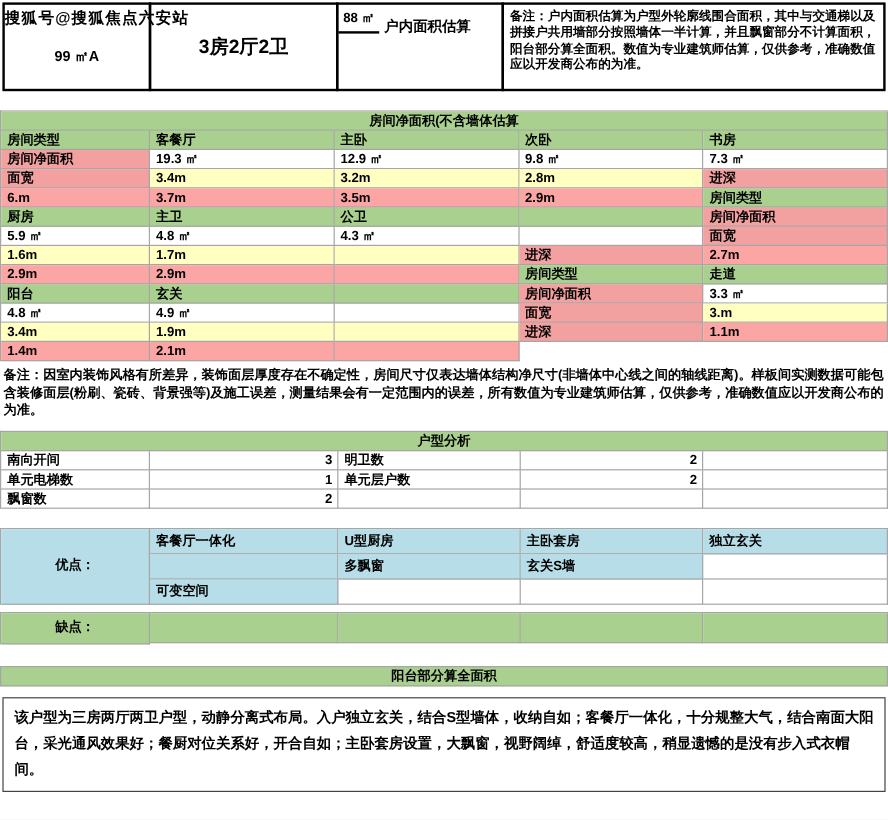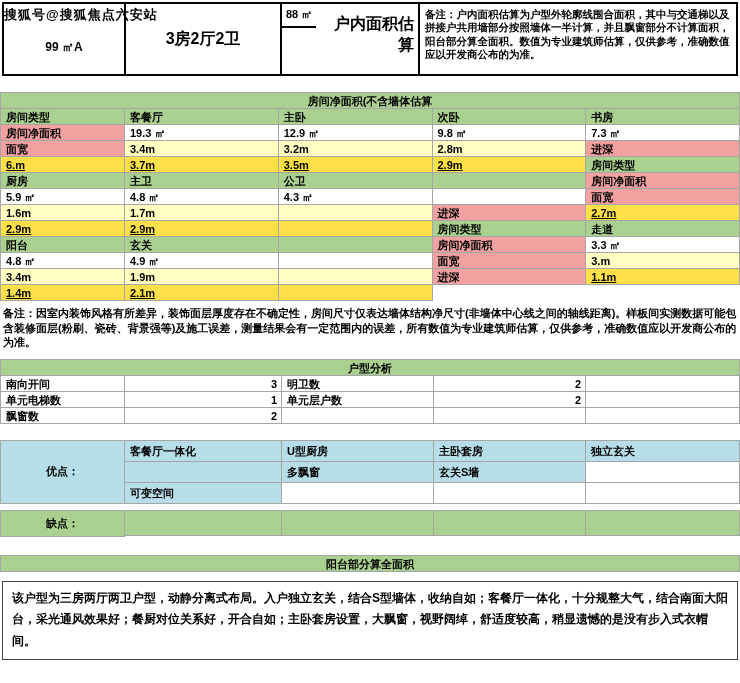--- a/index.html
+++ b/index.html
@@ -10,36 +10,36 @@
     margin:0 auto; overflow:hidden;
   }
   
   .hdr { display:flex; margin:2px 2px 0 2px; height:74px; }
   .hbox { border:2px solid #000; }
   .hbox + .hbox { margin-left:-2px; }
   .hA { width:124px; display:flex; align-items:flex-end; justify-content:center; font-weight:bold; font-size:12px; padding-bottom:18px; }
   .hB { width:158px; display:flex; align-items:center; justify-content:center; font-weight:bold; font-size:16px; }
   .hC { width:140px; display:flex; flex-direction:row; }
   .hC-top { height:24px; border-bottom:2px solid #000; font-size:11px; font-weight:bold; padding:3px 4px; }
-  .hC-bot { flex:1; font-weight:bold; font-size:16px; padding:10px 4px 0 4px;text-align:right; }
+  .hC-bot { flex:1; font-weight:bold; font-size:12px; padding:10px 4px 0 4px; }
   .hD { flex:1; font-size:10.5px; font-weight:bold; padding:4px 5px; line-height:1.28; }
   .watermark { position:absolute; top:6px; left:4px; font-size:13px; font-weight:bold; letter-spacing:1px; z-index:5; }
   
   .grid { display:grid; border-left:1px solid #a6a6a6; border-top:1px solid #a6a6a6; }
   .grid .c {
     border-right:1px solid #a6a6a6; border-bottom:1px solid #a6a6a6;
     height:16px; line-height:16px; font-size:11px; font-weight:bold;
     padding-left:5px; white-space:nowrap; overflow:hidden;
   }
   .room-grid { grid-template-columns:124px repeat(4,1fr); margin:16px 0 0 0; }
   .title-bar { grid-column:1 / -1; text-align:center; background:#a9d08e; padding-left:0 !important; }
   .bg-green  { background:#a9d08e; }
   .bg-plabel { background:#f2a0a0; }
   .bg-yellow { background:#ffffc2; }
-  .bg-pink   { background:#fde047;text-decoration:underline; }
+  .bg-pink   { background:#fca5a5; }
   
   .disclaimer { margin:5px 3px 0 3px; font-size:11px; font-weight:bold; line-height:1.33; }
   
   .analysis-grid { grid-template-columns:124px 157px 152px 152px 1fr; margin-top:9px; }
   .analysis-grid .val { text-align:right; padding-right:4px; padding-left:0; }
   
   .pros-grid { grid-template-columns:124px 157px 152px 152px 1fr; margin-top:16px; }
   .pros-grid .c { height:21px; line-height:21px; }
   .merge-label { grid-row:1 / span 3; height:auto !important; display:flex; align-items:center; justify-content:center; padding-left:0 !important; }
   .bg-blue { background:#b7dee8; }

